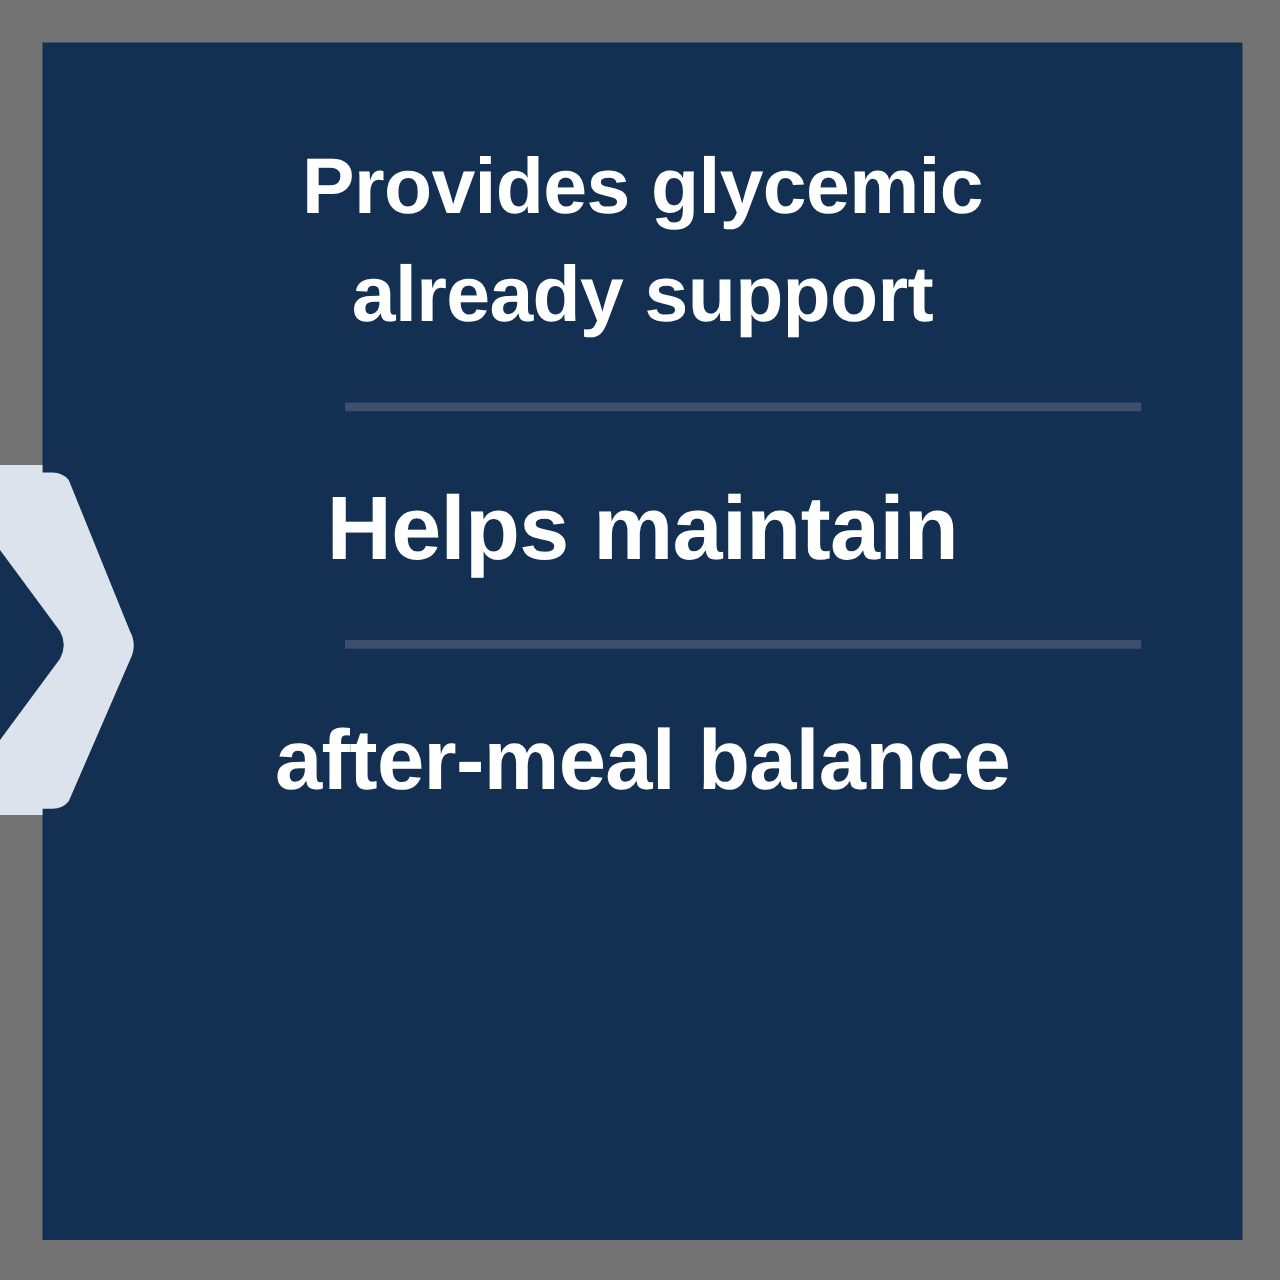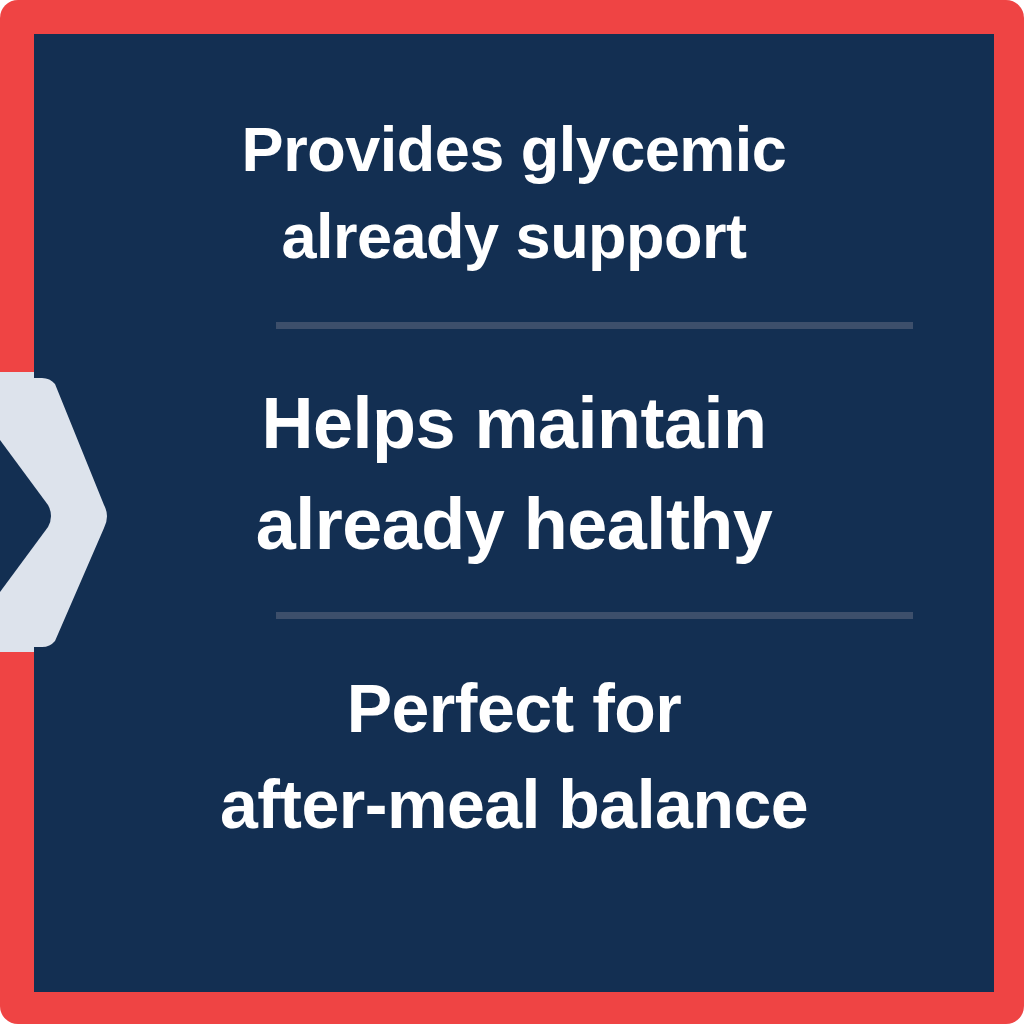--- a/index.html
+++ b/index.html
@@ -10,22 +10,21 @@
     width: 1024px;
     height: 1024px;
     overflow: hidden;
     font-family: "Liberation Sans", sans-serif;
   }
 
   #stage {
     position: relative;
     width: 1024px;
     height: 1024px;
-    background: #ef4444;
-    border-radius: 18px;
+    background: #737373;
   }
 
   
   #panel {
     position: absolute;
     left: 34px;
     top: 34px;
     width: 960px;
     height: 958px;
     background: #132f52;
@@ -131,25 +130,23 @@
 
     <div class="benefit-block" id="block-1">
       <span class="benefit-line">Provides glycemic</span>
       <span class="benefit-line">already support</span>
     </div>
 
     <hr class="divider" id="divider-1">
 
     <div class="benefit-block" id="block-2">
       <span class="benefit-line">Helps maintain</span>
-      <span class="benefit-line">already healthy</span>
     </div>
 
     <hr class="divider" id="divider-2">
 
     <div class="benefit-block" id="block-3">
-      <span class="benefit-line">Perfect for</span>
       <span class="benefit-line">after-meal balance</span>
     </div>
 
   </div>
 
 </div>
 
 </body></html>

